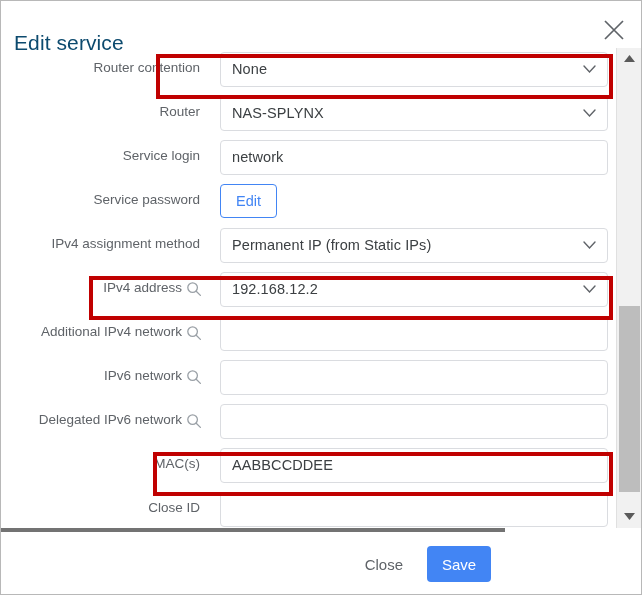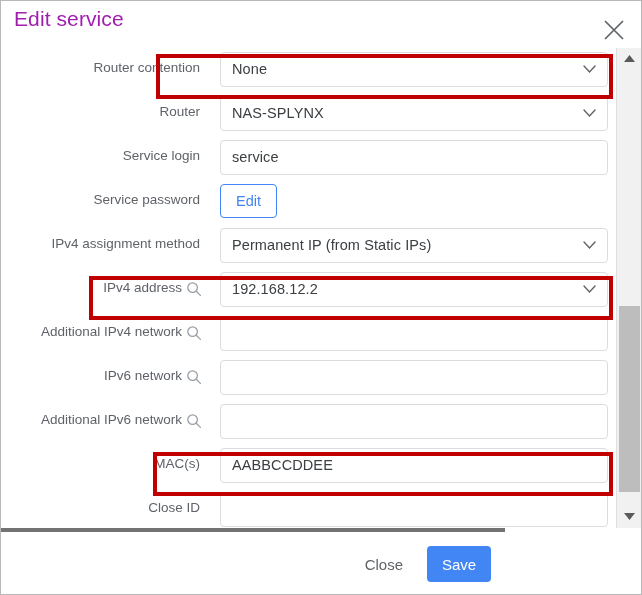--- a/index.html
+++ b/index.html
@@ -25,23 +25,23 @@
   .dlg-header {
     position: absolute;
     left: 0; top: 0;
     width: 642px;
     height: 47px;
     box-sizing: border-box;
   }
   .dlg-title {
     position: absolute;
     left: 13px;
-    top: 6px;
+    top: 30px;
     font-size: 21px;
-    color: #a21caf;
+    color: #0c4a6e;
     letter-spacing: 0.1px;
     white-space: nowrap;
   }
   .close-btn {
     position: absolute;
     right: 16px;
     top: 16px;
     width: 26px;
     height: 26px;
     cursor: pointer;
@@ -249,21 +249,21 @@
             <div class="chev">
               <svg width="13" height="9" viewBox="0 0 13 9" aria-hidden="true">
                 <path d="M1 1 L6.5 7 L12 1" stroke="#5f6368" stroke-width="1.4" fill="none" stroke-linecap="round"></path>
               </svg>
             </div>
           </div>
         </div>
         <div class="frow">
           <div class="flabel">Service login</div>
           <div class="fctl">
-            <span class="fval">service</span>
+            <span class="fval">network</span>
           </div>
         </div>
         <div class="frow">
           <div class="flabel">Service password</div>
           <button class="show-btn">Edit</button>
         </div>
         <div class="frow">
           <div class="flabel">IPv4 assignment method</div>
           <div class="fctl">
             <span class="fval">Permanent IP (from Static IPs)</span>
@@ -309,21 +309,21 @@
             <svg width="16" height="16" viewBox="0 0 16 16" aria-hidden="true">
               <circle cx="6.6" cy="6.6" r="4.8" stroke="#9aa0a6" stroke-width="1.3" fill="none"></circle>
               <path d="M10.2 10.2 L14.4 14.4" stroke="#9aa0a6" stroke-width="1.3" stroke-linecap="round"></path>
             </svg>
           </div>
           <div class="fctl">
             <span class="fval"></span>
           </div>
         </div>
         <div class="frow">
-          <div class="flabel with-icon">Additional IPv6 network</div>
+          <div class="flabel with-icon">Delegated IPv6 network</div>
           <div class="srch-icon">
             <svg width="16" height="16" viewBox="0 0 16 16" aria-hidden="true">
               <circle cx="6.6" cy="6.6" r="4.8" stroke="#9aa0a6" stroke-width="1.3" fill="none"></circle>
               <path d="M10.2 10.2 L14.4 14.4" stroke="#9aa0a6" stroke-width="1.3" stroke-linecap="round"></path>
             </svg>
           </div>
           <div class="fctl">
             <span class="fval"></span>
           </div>
         </div>

